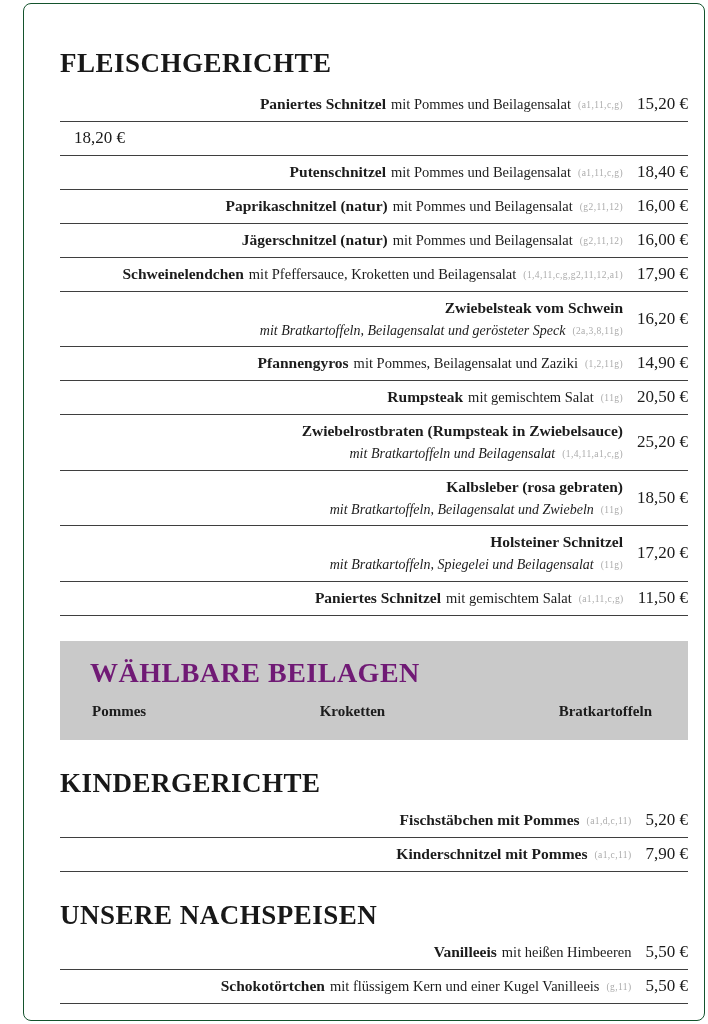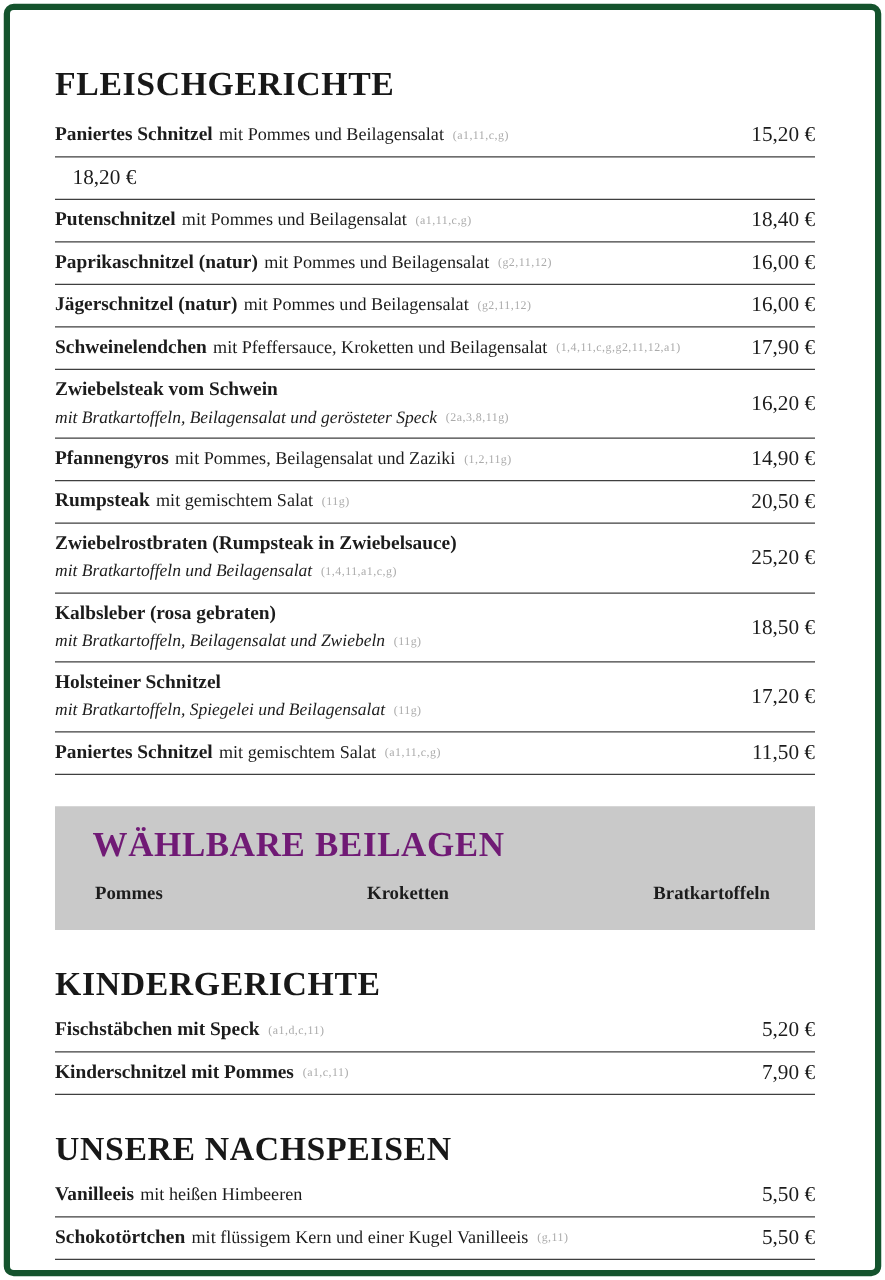--- a/index.html
+++ b/index.html
@@ -6,40 +6,42 @@
   html, body {
     width: 708px; height: 1024px;
     background: #ffffff;
     font-family: "Liberation Serif", "DejaVu Serif", serif;
     color: var(--text-color, #1c1c1c);
   }
   .page {
     position: absolute;
     inset: 3px;
     background: #ffffff;
-    border: 5px solid #14532d;
+    border: 1px solid #14532d;
     border-radius: 8px;
-    padding: 44px 48px 0 36px;
+    padding: 44px 16px 0 36px;
     overflow: hidden;
+    margin-left: 20px;
   }
   .section-title {
     font-size: 27px;
     font-weight: bold;
     letter-spacing: 0.5px;
     color: #181818;
     margin-bottom: 9px;
   }
   .menu-section.later .section-title { margin-top: 28px; margin-bottom: 5px; }
 
   .menu-item {
     display: flex;
     justify-content: space-between;
     align-items: center;
     border-bottom: 1px solid #3f3f3f;
     padding: 6px 0 7px 0;
+    text-align: right;
   }
   .item-text { flex: 1 1 auto; min-width: 0; }
   .line { line-height: 1.22; }
   .line2 { margin-top: 2px; }
   .item-name { font-weight: bold; font-size: 15.5px; }
   .item-desc { font-size: 14.5px; margin-left: 5px; }
   .line2 .item-desc { margin-left: 0; font-size: 14px; font-style: italic; }
   .item-allergens {
     font-size: 9.5px;
     color: var(--allergen-color, #ababab);
@@ -194,21 +196,21 @@
         <span class="banner-option">Kroketten</span>
         <span class="banner-option">Bratkartoffeln</span>
       </div>
   </div>
 
   <section class="menu-section later">
     <h1 class="section-title">KINDERGERICHTE</h1>
     <div class="item-list">
   <div class="menu-item">
     <div class="item-text">
-      <div class="line line1"><span class="item-name">Fischstäbchen mit Speck</span><span class="item-allergens">(a1,d,c,11)</span></div>
+      <div class="line line1"><span class="item-name">Fischstäbchen mit Pommes</span><span class="item-allergens">(a1,d,c,11)</span></div>
 
     </div>
     <div class="item-price">5,20 €</div>
   </div>
 
   <div class="menu-item">
     <div class="item-text">
       <div class="line line1"><span class="item-name">Kinderschnitzel mit Pommes</span><span class="item-allergens">(a1,c,11)</span></div>
 
     </div>

